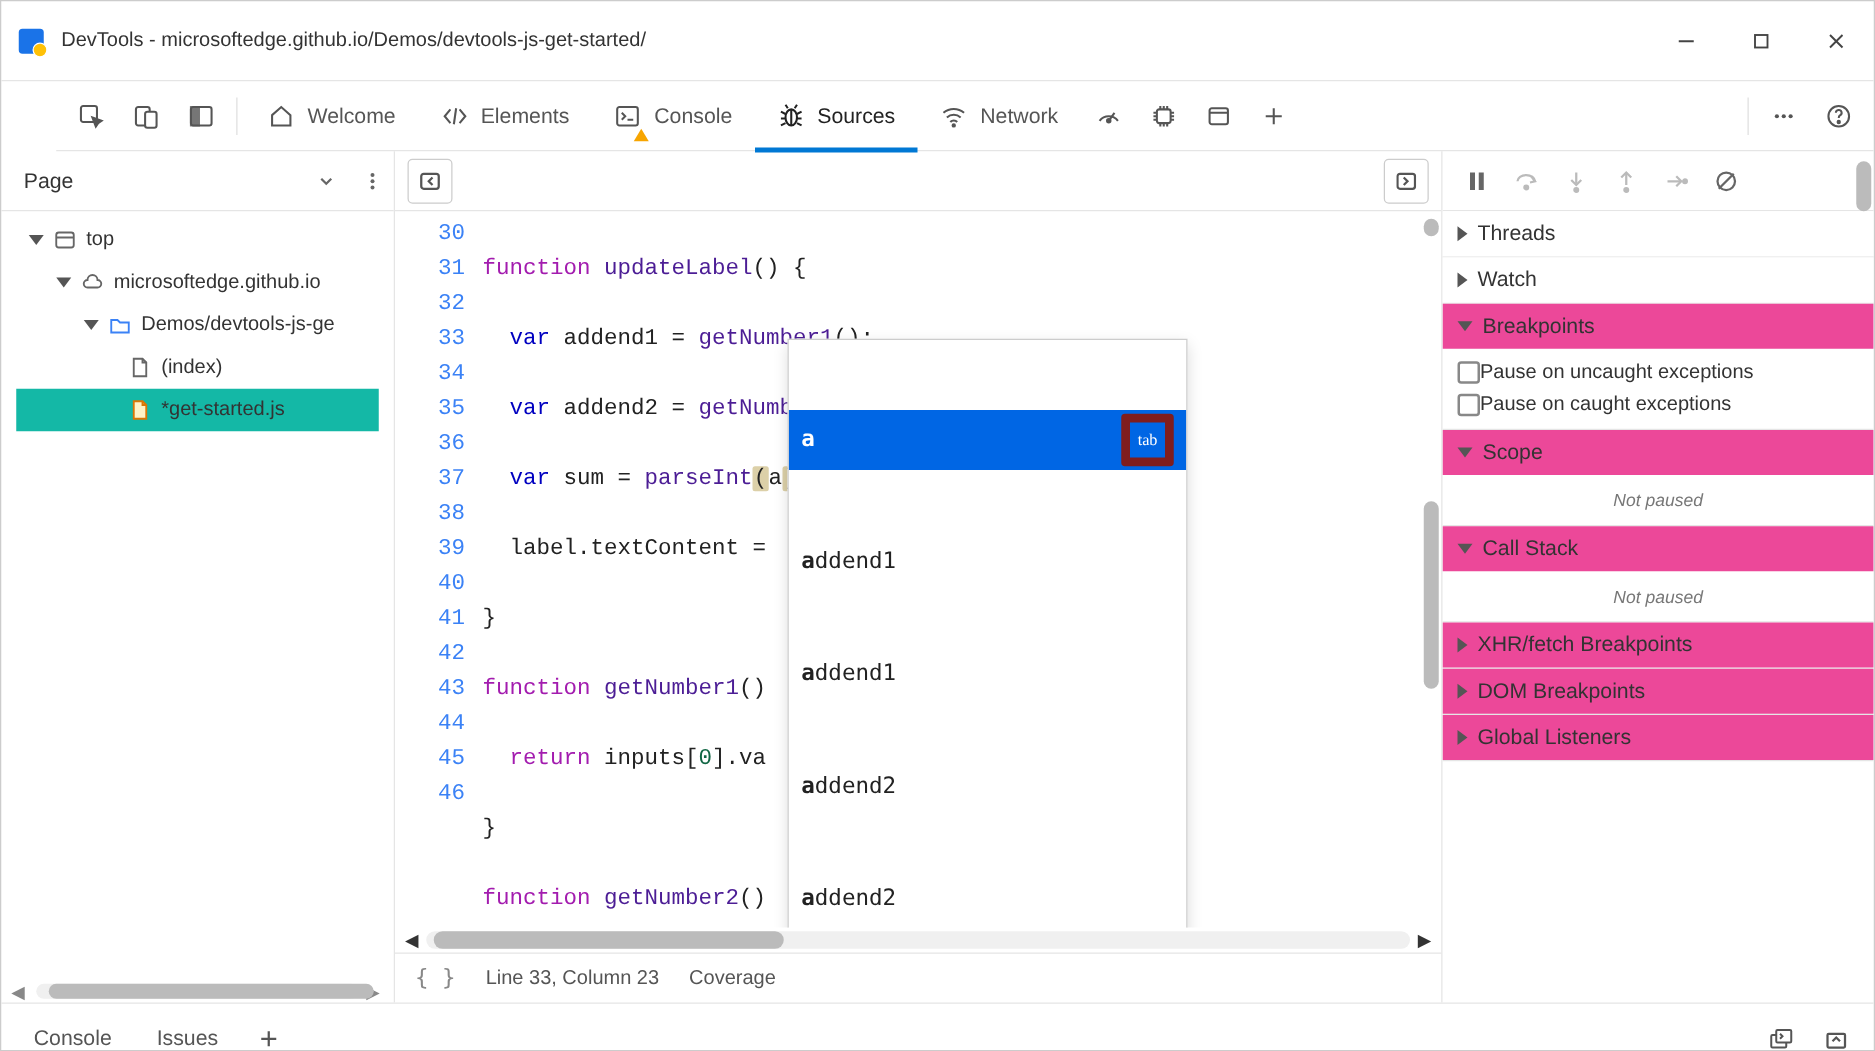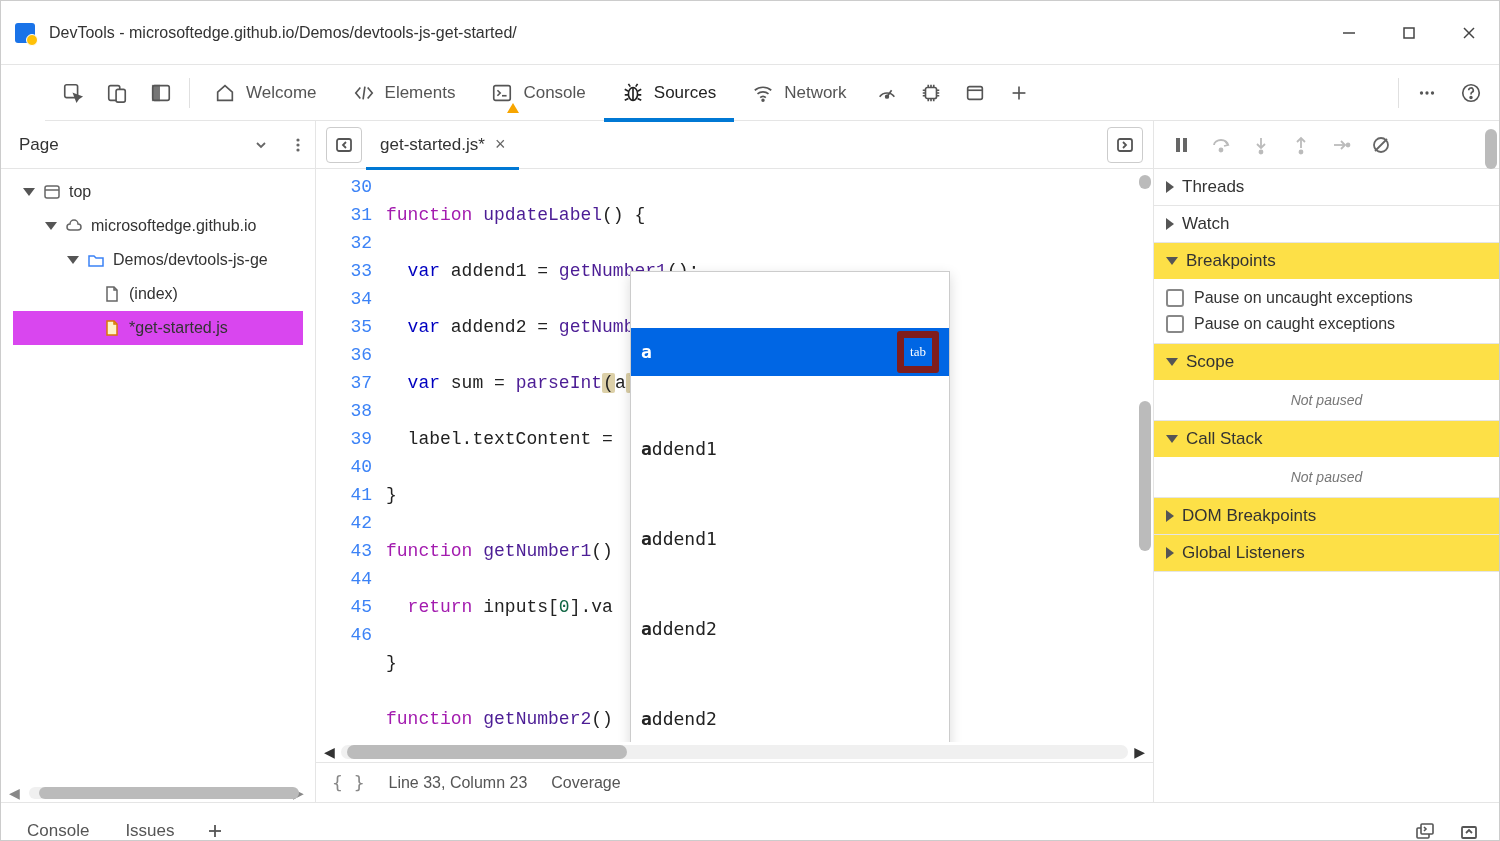--- a/index.html
+++ b/index.html
@@ -27,21 +27,21 @@
 
 .main { display:flex; height: calc(841px - 48px - 56px - 56px); }
 
 
 .sidebar { width:315px; border-right:1px solid #e5e5e5; display:flex; flex-direction:column; position:relative; }
 .sidebar-head { display:flex; align-items:center; height:48px; padding:0 8px; border-bottom:1px solid #e5e5e5; }
 .sidebar-head .label { flex:1; font-size:17px; padding-left:10px; }
 .chev { width:16px; height:16px; }
 .tree { padding:6px 12px; font-size:16px; overflow:hidden; flex:1; }
 .tree-row { display:flex; align-items:center; height:34px; gap:8px; white-space:nowrap; padding-right:6px;}
-.tree-row.selected { background:#d946ef; }
+.tree-row.selected { background:#14b8a6; }
 .tree-icon { width:18px; height:18px; flex-shrink:0; }
 .expander { width:12px; color:#555; font-size:12px; text-align:center;}
 .hscroll { height:18px; display:flex; align-items:center; padding:0 8px; gap:6px; }
 .hscroll .track { flex:1; height:12px; background:#f0f0f0; border-radius:6px; position:relative;}
 .hscroll .thumb { position:absolute; left:10px; width:260px; height:12px; background:#bbb; border-radius:6px;}
 .hscroll .arr { width:14px; color:#888;}
 
 
 .editor { flex:1; border-right:1px solid #e5e5e5; display:flex; flex-direction:column; min-width:0; position:relative;}
 .editor-tabs { display:flex; align-items:center; height:48px; border-bottom:1px solid #e5e5e5; padding:0 6px;}
@@ -78,25 +78,25 @@
 .statusbar { height:40px; border-top:1px solid #e5e5e5; display:flex; align-items:center; padding:0 16px; gap:24px; color:#555; font-size:16px;}
 .statusbar .braces { font-family:Consolas,monospace; color:#888; font-size:18px;}
 
 
 .debug { width:345px; display:flex; flex-direction:column; overflow:hidden; position:relative;}
 .debug-toolbar { height:48px; display:flex; align-items:center; gap:6px; padding:0 10px; border-bottom:1px solid #e5e5e5;}
 .dbg-icon { width:34px; height:34px; display:flex; align-items:center; justify-content:center; color:#666;}
 .dbg-icon.disabled{ color:#bbb; }
 .dbg-icon svg{width:20px;height:20px;}
 .section { border-bottom:1px solid #e5e5e5;}
-.sec-head { display:flex; align-items:center; gap:8px; padding:8px 12px; font-size:17px; background:#fde047;}
+.sec-head { display:flex; align-items:center; gap:8px; padding:8px 12px; font-size:17px; background:#ec4899;}
 .sec-head.plain { background:#fff;}
 .sec-body { padding:6px 12px; }
 .sec-body.center { text-align:center; color:#777; font-style:italic; padding:12px;}
-.checkbox-row { display:flex; align-items:center; gap:10px; padding:4px 0; font-size:16px;}
+.checkbox-row { display:flex; align-items:center; padding:4px 0; font-size:16px;}
 .cb { width:18px; height:18px; border:2px solid #888; border-radius:3px;}
 .debug-vscroll { position:absolute; right:2px; top:8px; width:12px; height:40px; background:#bbb; border-radius:6px;}
 
 
 .drawer { height:56px; border-top:1px solid #e5e5e5; display:flex; align-items:center; padding:0 10px; gap:4px;}
 .drawer .dtab { padding:0 16px; height:56px; display:flex; align-items:center; font-size:17px; color:#555;}
 .drawer .spacer{flex:1;}
 .drawer .dicon{width:40px;height:40px;display:flex;align-items:center;justify-content:center;color:#555;}
 .drawer .dicon svg{width:20px;height:20px;}
 
@@ -294,24 +294,20 @@
   </div>
 
   <div class="editor">
     <div class="editor-tabs">
       <div class="ed-btn">
           <svg viewBox="0 0 16 16" fill="none" stroke="currentColor" stroke-width="1.8">
             <rect x="1" y="2" width="14" height="12" rx="2"></rect>
             <path d="M10 5 L7 8 L10 11"></path>
           </svg>
         </div>
-      <div class="file-tab active">
-        <span>get-started.js*</span>
-        <span class="close">×</span>
-      </div>
       <div class="spacer"></div>
       <div class="ed-btn">
           <svg viewBox="0 0 16 16" fill="none" stroke="currentColor" stroke-width="1.8">
             <rect x="1" y="2" width="14" height="12" rx="2"></rect>
             <path d="M6 5 L9 8 L6 11"></path>
           </svg>
         </div>
     </div>
     <div class="code-area">
       <div class="vscroll-thumb"></div>
@@ -469,20 +465,26 @@
     <div class="section">
       <div class="sec-head">
           <span class="tri down"></span>
           <span>Call Stack</span>
         </div>
       <div class="sec-body center">Not paused</div>
     </div>
     <div class="section">
         <div class="sec-head">
           <span class="tri right"></span>
+          <span>XHR/fetch Breakpoints</span>
+        </div>
+      </div>
+    <div class="section">
+        <div class="sec-head">
+          <span class="tri right"></span>
           <span>DOM Breakpoints</span>
         </div>
       </div>
     <div class="section">
         <div class="sec-head">
           <span class="tri right"></span>
           <span>Global Listeners</span>
         </div>
       </div>
   </div>

